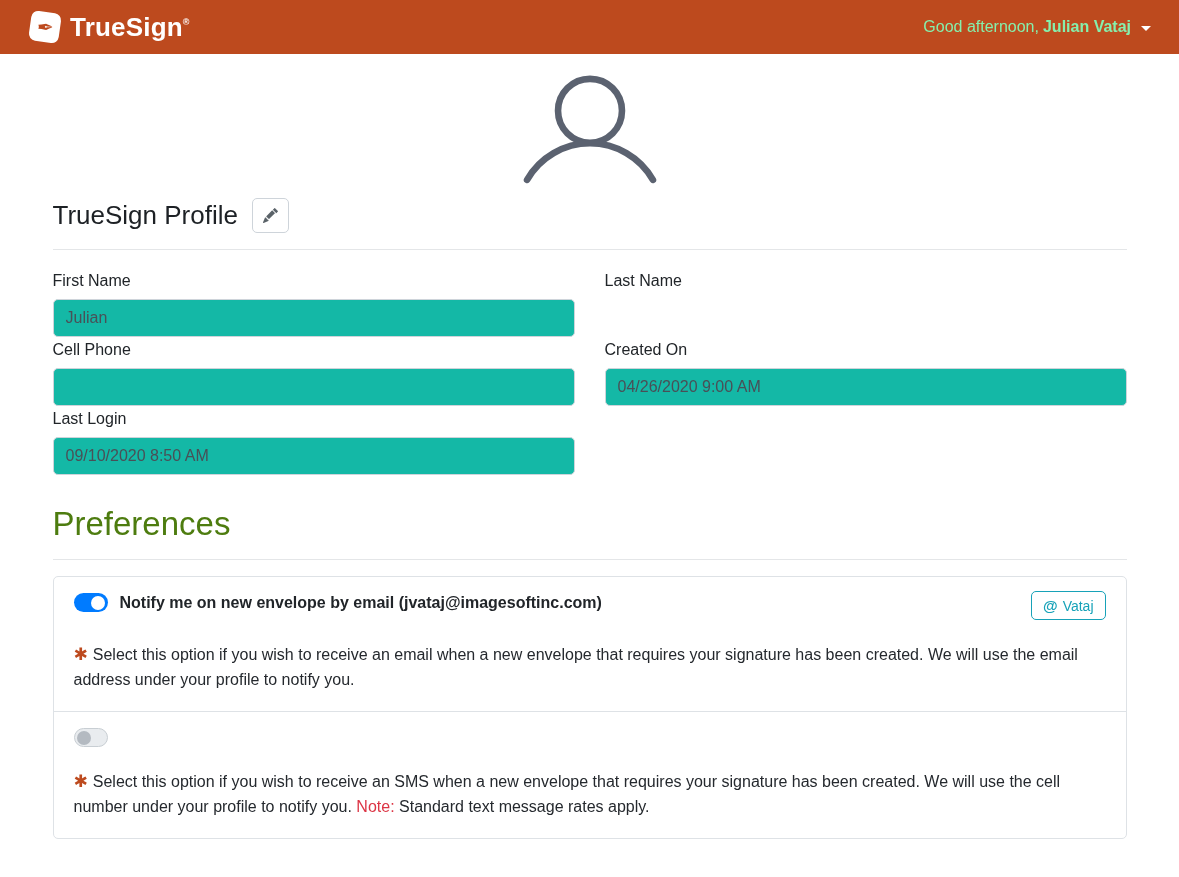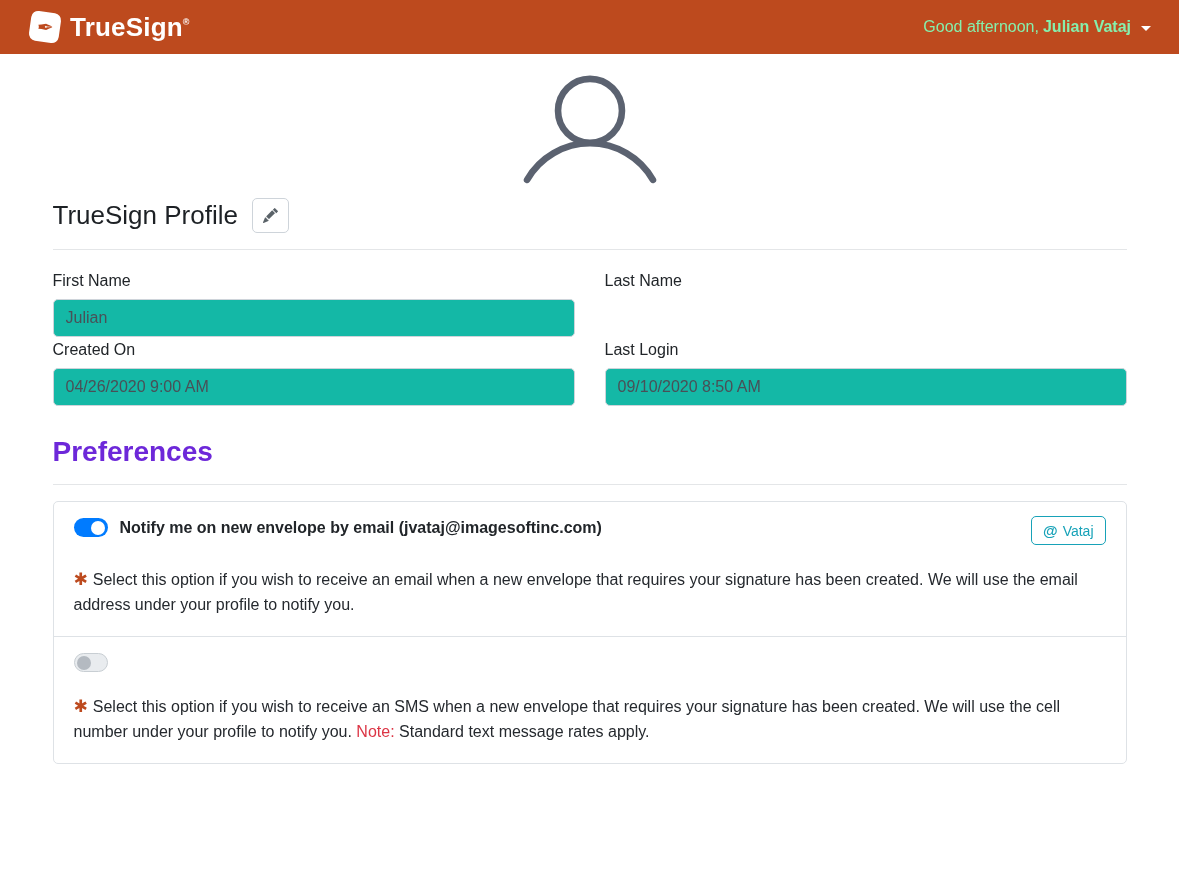--- a/index.html
+++ b/index.html
@@ -34,21 +34,21 @@
   
   .form-grid { display:grid; grid-template-columns:1fr 1fr; column-gap:30px; margin-top:22px; }
   .form-group { margin-bottom:4px; }
   .form-label { display:block; font-size:16px; color:#212529; margin-bottom:9px; }
   .form-control { width:100%; height:38px; background:#14b8a6; border:1px solid #ced4da;
     border-radius:5px; padding:6px 12px; font-size:16px; color:#495057;
     font-family:"Liberation Sans","DejaVu Sans",sans-serif; }
   .form-control:disabled { opacity:1; }
 
   
-  .section-title { font-size:28px; font-weight:700; color:#6d28d9; margin-top:26px; margin-bottom:16px; }
+  .section-title { font-size:33px; font-weight:400; color:#4d7c0f; margin-top:26px; margin-bottom:16px; }
   .pref-card { border:1px solid #dee2e6; border-radius:5px; margin-top:16px; }
   .pref-section { padding:16px 20px 18px 20px; }
   .pref-section + .pref-section { border-top:1px solid #dee2e6; }
   .pref-head { display:flex; align-items:flex-start; }
   .pref-toggle-label { display:flex; align-items:center; gap:12px; cursor:pointer; }
   .pref-label { font-size:16px; font-weight:700; color:#212529; }
   .pref-label.muted { color:#6c757d; }
   .spacer { flex:1; }
 
   
@@ -106,20 +106,24 @@
 
   <div class="form-grid">
     <div class="form-group">
       <label class="form-label">First Name</label>
       <input class="form-control" disabled="" value="Julian" style="">
     </div>
     <div class="form-group">
       <label class="form-label">Last Name</label>
     </div>
     <div class="form-group">
+      <label class="form-label">Cell Phone</label>
+      <input class="form-control" disabled="" value="" style="">
+    </div>
+    <div class="form-group">
       <label class="form-label">Created On</label>
       <input class="form-control" disabled="" value="04/26/2020 9:00 AM" style="">
     </div>
     <div class="form-group">
       <label class="form-label">Last Login</label>
       <input class="form-control" disabled="" value="09/10/2020 8:50 AM" style="">
     </div>
   </div>
 
   <h2 class="section-title">Preferences</h2>

